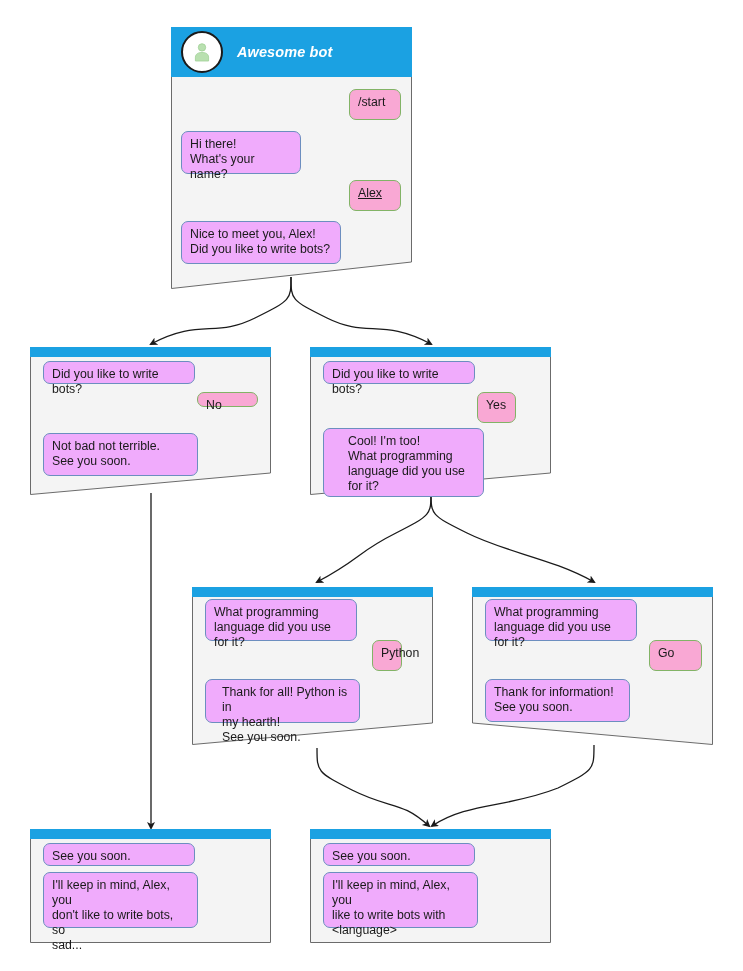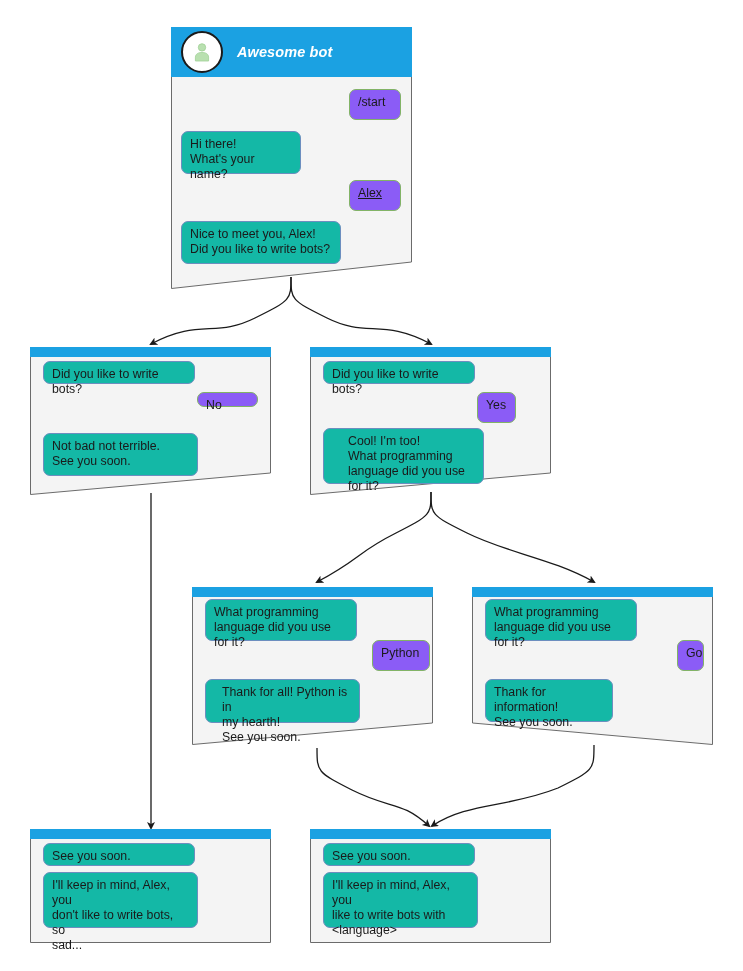--- a/index.html
+++ b/index.html
@@ -93,26 +93,26 @@
     box-sizing: border-box;
     border-radius: 7px;
     border: 1px solid;
     font-size: 12.3px;
     line-height: 15px;
     color: #1a1a1a;
     padding: 5px 8px 6px 8px;
     white-space: pre-line;
   }
   .bubble.bot {
-    background: #14b8a6;
+    background: #f0abfc;
     border-color: #6c8ebf;
     left: 10px;
   }
   .bubble.user {
-    background: #8b5cf6;
+    background: #f9a8d4;
     border-color: #82b366;
   }
 </style>
 </head>
 <body>
 
 <div id="flow-canvas">
 
   <svg id="connectors" viewBox="0 0 743 971">
     <defs>
@@ -187,53 +187,53 @@
   <div class="card" style="left:310px; top:347px; width:241px; height:148px;">
     <svg class="card-bg" viewBox="0 0 241 148" preserveAspectRatio="none">
       <path d="M0.5,0.5 L240.5,0.5 L240.5,126 L0.5,147.5 Z" fill="#f4f4f4" stroke="#6b6b6b" stroke-width="1"></path>
       <rect x="0.5" y="0.5" width="240" height="9" fill="#1ba1e2" stroke="#1ba1e2"></rect>
     </svg>
 
     <div class="bubble bot" style="left:13px; top:14px; width:152px; height:23px; z-index:2;">Did you like to write bots?</div>
 
     <div class="bubble user" style="left:167px; top:45px; width:39px; height:31px; z-index:2;">Yes</div>
 
-    <div class="bubble bot" style="left:13px; top:81px; width:161px; height:56px; z-index:2;padding-left:24px;">Cool! I'm too!
+    <div class="bubble bot" style="left:13px; top:81px; width:161px; height:69px; z-index:2;padding-left:24px;">Cool! I'm too!
 What programming
 language did you use for it?</div>
   </div>
 
   <div class="card" style="left:192px; top:587px; width:241px; height:158px;">
     <svg class="card-bg" viewBox="0 0 241 158" preserveAspectRatio="none">
       <path d="M0.5,0.5 L240.5,0.5 L240.5,136 L0.5,157.5 Z" fill="#f4f4f4" stroke="#6b6b6b" stroke-width="1"></path>
       <rect x="0.5" y="0.5" width="240" height="9" fill="#1ba1e2" stroke="#1ba1e2"></rect>
     </svg>
 
     <div class="bubble bot" style="left:13px; top:12px; width:152px; height:42px; z-index:2;">What programming
 language did you use for it?</div>
 
-    <div class="bubble user" style="left:180px; top:53px; width:58px; height:31px; z-index:2;">Python</div>
+    <div class="bubble user" style="left:180px; top:53px; width:30px; height:31px; z-index:2;">Python</div>
 
     <div class="bubble bot" style="left:13px; top:92px; width:155px; height:44px; z-index:2;padding-left:16px;">Thank for all! Python is in
 my hearth!
 See you soon.</div>
   </div>
 
   <div class="card" style="left:472px; top:587px; width:241px; height:158px;">
     <svg class="card-bg" viewBox="0 0 241 158" preserveAspectRatio="none">
       <path d="M0.5,0.5 L240.5,0.5 L240.5,157.5 L0.5,136 Z" fill="#f4f4f4" stroke="#6b6b6b" stroke-width="1"></path>
       <rect x="0.5" y="0.5" width="240" height="9" fill="#1ba1e2" stroke="#1ba1e2"></rect>
     </svg>
 
     <div class="bubble bot" style="left:13px; top:12px; width:152px; height:42px; z-index:2;">What programming
 language did you use for it?</div>
 
-    <div class="bubble user" style="left:177px; top:53px; width:27px; height:31px; z-index:2;margin-left:28px;">Go</div>
-
-    <div class="bubble bot" style="left:13px; top:92px; width:128px; height:43px; z-index:2;">Thank for information!
+    <div class="bubble user" style="left:177px; top:53px; width:53px; height:31px; z-index:2;">Go</div>
+
+    <div class="bubble bot" style="left:13px; top:92px; width:145px; height:43px; z-index:2;">Thank for information!
 See you soon.</div>
   </div>
 
   <div class="card" style="left:30px; top:829px; width:241px; height:114px;">
     <svg class="card-bg" viewBox="0 0 241 114" preserveAspectRatio="none">
       <path d="M0.5,0.5 L240.5,0.5 L240.5,113.5 L0.5,113.5 Z" fill="#f4f4f4" stroke="#6b6b6b" stroke-width="1"></path>
       <rect x="0.5" y="0.5" width="240" height="9" fill="#1ba1e2" stroke="#1ba1e2"></rect>
     </svg>
 
     <div class="bubble bot" style="left:13px; top:14px; width:152px; height:23px; z-index:2;">See you soon.</div>

